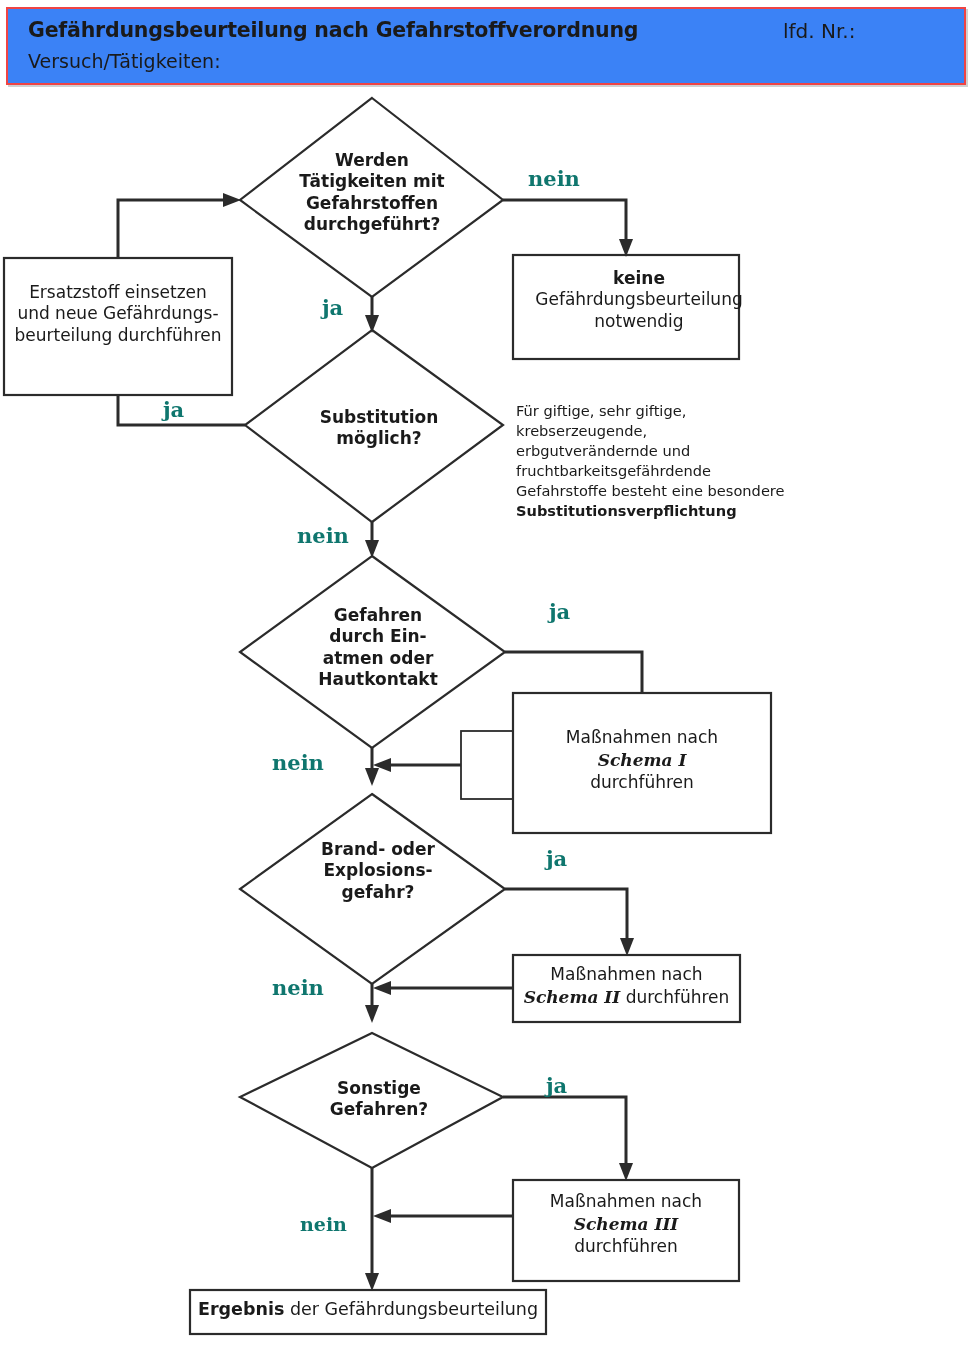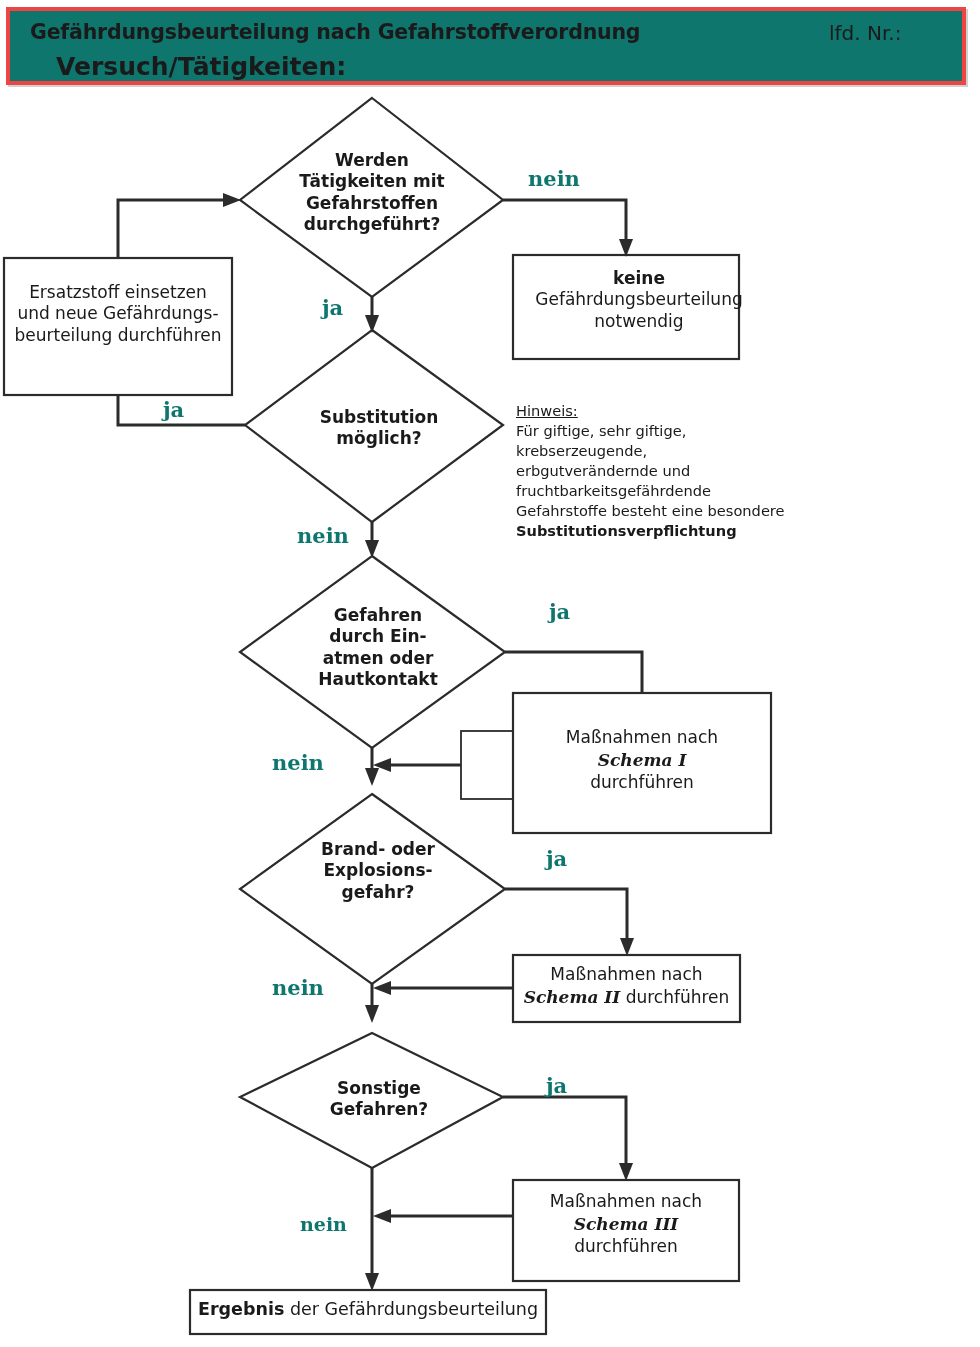--- a/index.html
+++ b/index.html
@@ -23,51 +23,49 @@
     background: #ffffff;
   }
 
   
   .header-box {
     position: absolute;
     left: 6px;
     top: 7px;
     width: 960px;
     height: 78px;
-    border: 4px solid #ef4444;
-    background: #0f766e;
+    border: 2px solid #ef4444;
+    background: #3b82f6;
     box-sizing: border-box;
     box-shadow: 2px 2px 0 rgba(120,120,120,0.35);
   }
   .header-title {
     position: absolute;
     left: 20px;
     top: 9px;
     font-size: 20.5px;
     font-weight: bold;
     letter-spacing: -0.2px;
     white-space: nowrap;
   }
   .header-lfd {
     position: absolute;
     left: 775px;
     top: 10px;
     font-size: 20px;
     font-weight: normal;
     white-space: nowrap;
-    margin-left: 44px;
   }
   .header-sub {
     position: absolute;
     left: 20px;
     top: 41px;
-    font-size: 25px;
-    font-weight: bold;
+    font-size: 19px;
+    font-weight: normal;
     white-space: nowrap;
-    margin-left: 26px;
   }
 
   
   svg.flow {
     position: absolute;
     left: 0;
     top: 0;
     width: 980px;
     height: 1347px;
   }
@@ -288,21 +286,20 @@
   <div class="edge-label" style="left:163px; top:397px; font-size:21px;">ja</div>
   <div class="edge-label" style="left:297px; top:523px; font-size:21px;">nein</div>
   <div class="edge-label" style="left:549px; top:599px; font-size:21px;">ja</div>
   <div class="edge-label" style="left:272px; top:750px; font-size:21px;">nein</div>
   <div class="edge-label" style="left:546px; top:846px; font-size:21px;">ja</div>
   <div class="edge-label" style="left:272px; top:975px; font-size:21px;">nein</div>
   <div class="edge-label" style="left:546px; top:1073px; font-size:21px;">ja</div>
   <div class="edge-label" style="left:300px; top:1213px; font-size:19px;">nein</div>
 
   <div class="hinweis">
-    <div class="hl">Hinweis:</div>
     <div>Für giftige, sehr giftige,</div>
     <div>krebserzeugende,</div>
     <div>erbgutverändernde und</div>
     <div>fruchtbarkeitsgefährdende</div>
     <div>Gefahrstoffe besteht eine besondere</div>
     <div class="strong">Substitutionsverpflichtung</div>
   </div>
 
 </div>
 

